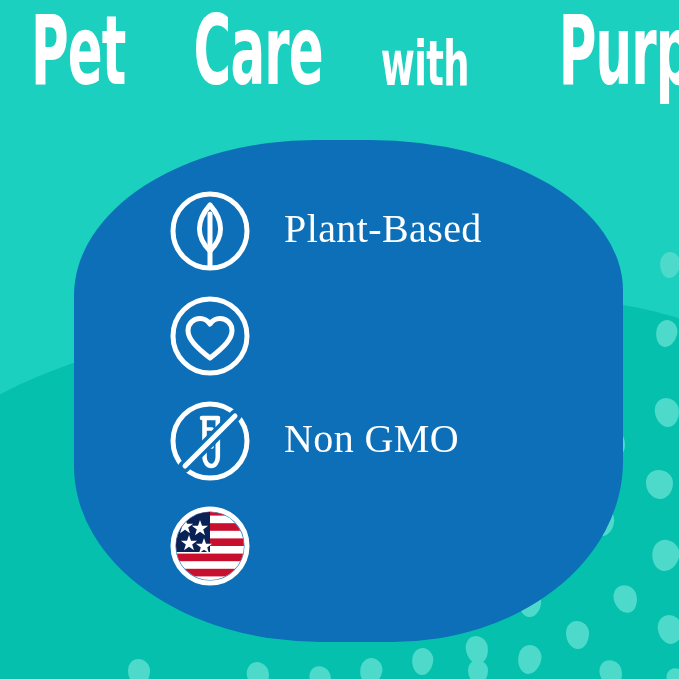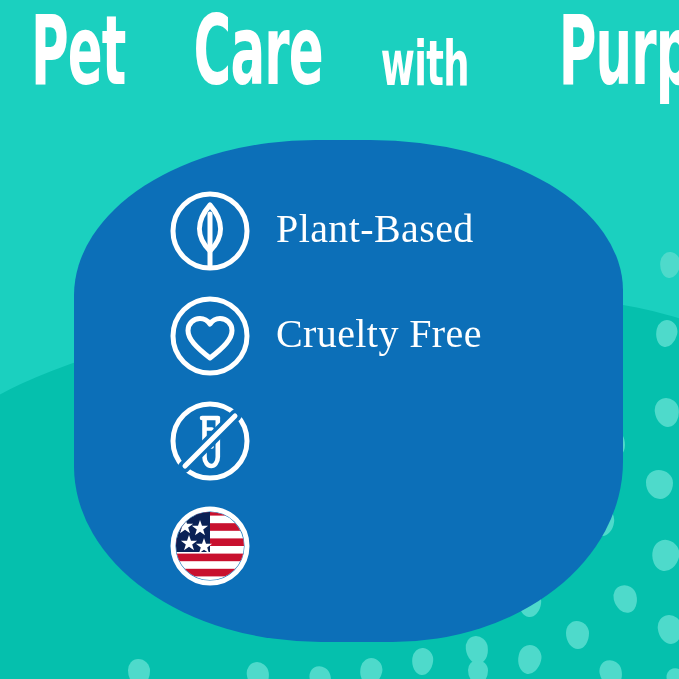--- a/index.html
+++ b/index.html
@@ -115,21 +115,21 @@
     align-items: center;
     height: 105px;
   }
   .feature-icon {
     width: 88px;
     height: 88px;
     flex: 0 0 88px;
     position: relative;
   }
   .feature-label {
-    margin-left: 22px;
+    margin-left: 30px;
     color: #ffffff;
     font-family: "Liberation Serif", serif;
     font-size: 40px;
     letter-spacing: 0.4px;
     white-space: nowrap;
     line-height: 1;
     position: relative;
     top: -2px;
   }
   .feature-icon svg {
@@ -192,37 +192,37 @@
       <div class="feature-label">Plant-Based</div>
     </div>
 
     <div class="feature-row">
       <div class="feature-icon">
         <svg viewBox="0 0 88 88" xmlns="http://www.w3.org/2000/svg">
           <circle cx="44" cy="44" r="37" fill="none" stroke="#ffffff" stroke-width="5"></circle>
           <path d="M44 66 C30 55 22 47 22 38.5 C22 31.5 27.5 26.5 34 26.5 C38.5 26.5 41.8 28.8 44 32 C46.2 28.8 49.5 26.5 54 26.5 C60.5 26.5 66 31.5 66 38.5 C66 47 58 55 44 66 Z" fill="none" stroke="#ffffff" stroke-width="5" stroke-linejoin="round"></path>
         </svg>
       </div>
-      <div class="feature-label">Cruelty Free</div>
     </div>
 
     <div class="feature-row">
       <div class="feature-icon">
         <svg viewBox="0 0 88 88" xmlns="http://www.w3.org/2000/svg">
           <circle cx="44" cy="44" r="37" fill="none" stroke="#ffffff" stroke-width="5"></circle>
 
           <path d="M36 21 L52 21 M38.5 21 L38.5 60 C38.5 65.5 42 69 45.2 69 C48.4 69 51.8 65.5 51.8 60 L51.8 21" fill="none" stroke="#ffffff" stroke-width="4.6" stroke-linecap="round" stroke-linejoin="round"></path>
           <line x1="38.5" y1="32" x2="46" y2="32" stroke="#ffffff" stroke-width="3.6" stroke-linecap="round"></line>
           <line x1="38.5" y1="41" x2="46" y2="41" stroke="#ffffff" stroke-width="3.6" stroke-linecap="round"></line>
           <line x1="38.5" y1="50" x2="46" y2="50" stroke="#ffffff" stroke-width="3.6" stroke-linecap="round"></line>
 
           <line x1="18" y1="70" x2="70" y2="18" stroke="#0C6FB8" stroke-width="12" stroke-linecap="round"></line>
           <line x1="19" y1="69" x2="69" y2="19" stroke="#ffffff" stroke-width="5" stroke-linecap="round"></line>
         </svg>
       </div>
+      <div class="feature-label">Non GMO</div>
     </div>
 
     <div class="feature-row">
       <div class="feature-icon">
         <svg viewBox="0 0 88 88" xmlns="http://www.w3.org/2000/svg">
           <defs>
             <clipPath id="flagClip">
                 <circle cx="44" cy="44" r="34"></circle>
               </clipPath>
           </defs>

